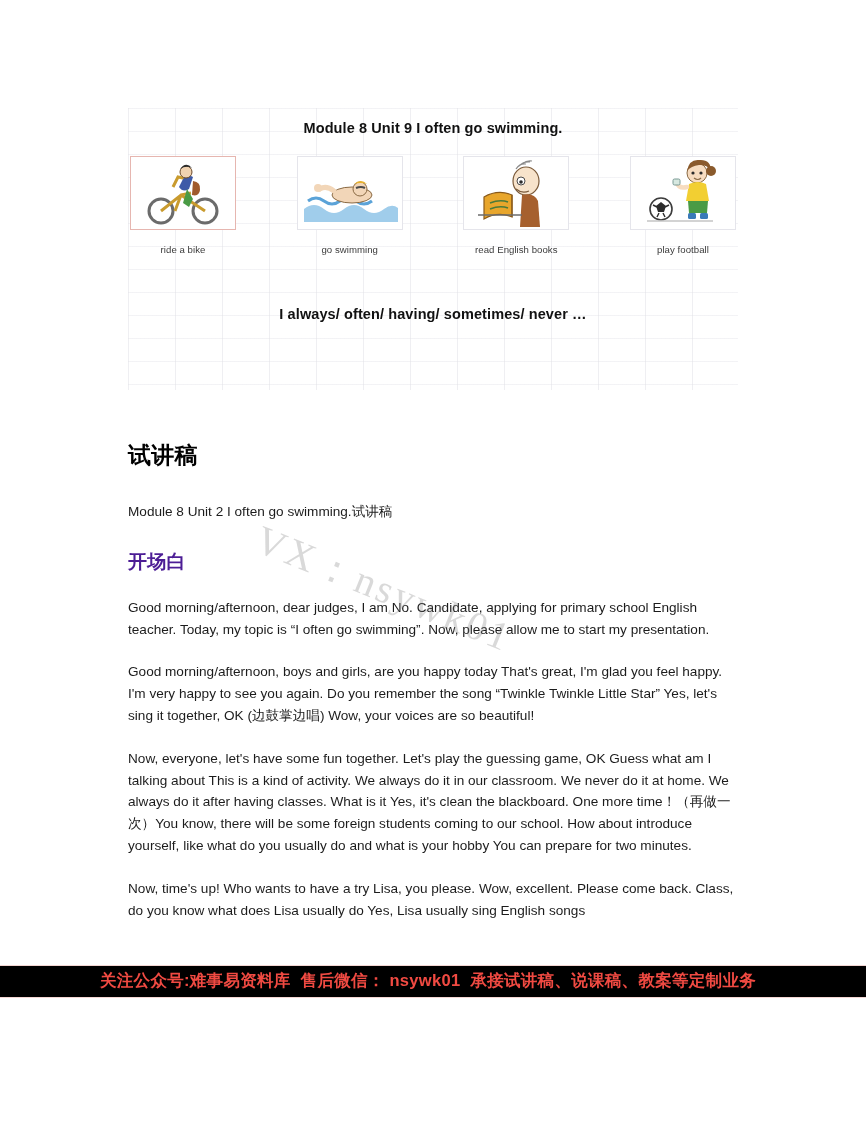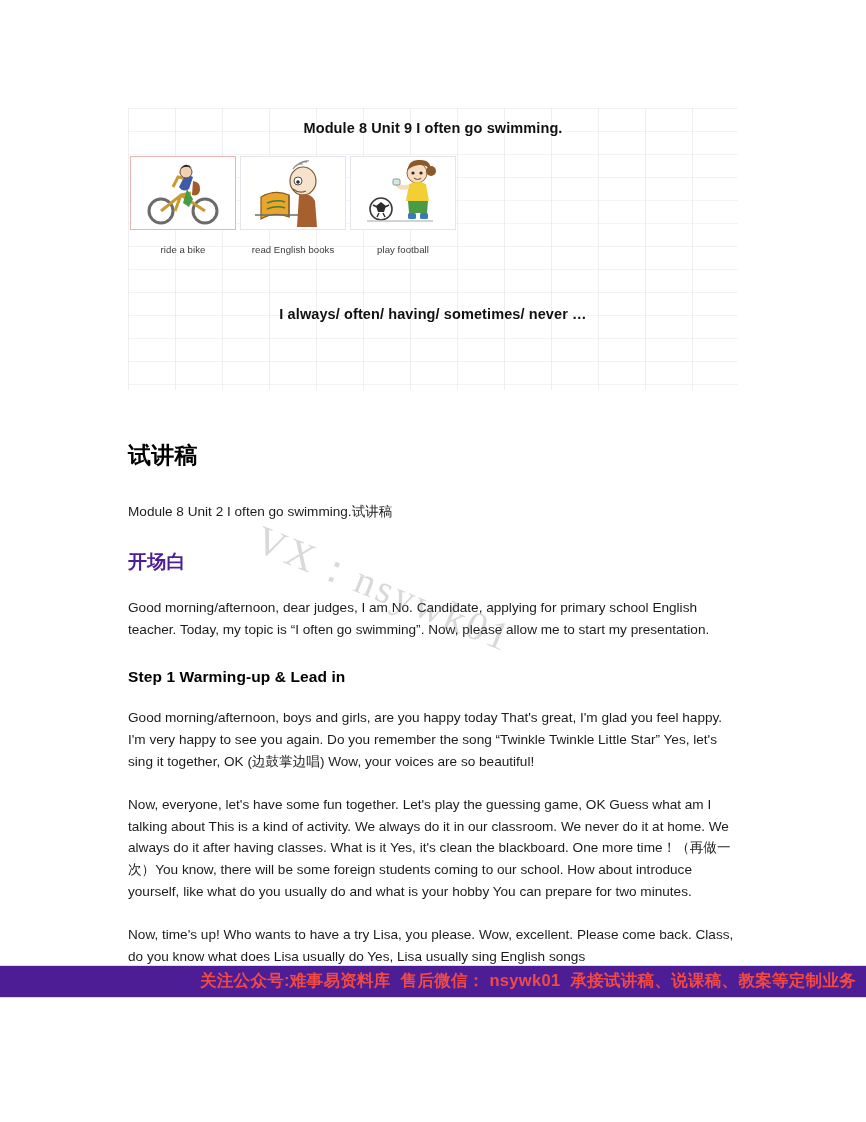--- a/index.html
+++ b/index.html
@@ -52,20 +52,21 @@
     letter-spacing: 0.1px;
     color: #111111;
   }
 
   .card-row {
     position: absolute;
     left: 0;
     top: 48px;
     width: 100%;
     display: flex;
+    justify-content: space-between;
     align-items: flex-end;
   }
   .card {
     width: 110px;
     display: flex;
     flex-direction: column;
     align-items: center;
   }
   .card-art {
     width: 104px;
@@ -156,22 +157,22 @@
   
   #footer-banner {
     position: absolute;
     left: 0;
     bottom: 8px;
     width: 866px;
     border-top: 1px solid #f3d6d3;
     border-bottom: 1px solid #f3d6d3;
     padding: 4px 0 5px 0;
     box-sizing: border-box;
-    text-align: right;
-    background: #4c1d95;
+    text-align: center;
+    background: #000000;
   }
   .footer-text {
     font-size: 16.5px;
     font-weight: bold;
     color: #f04a42;
     letter-spacing: 0.3px;
     white-space: nowrap;
   }
   .footer-text .seg { margin-right: 10px; }
 </style>
@@ -197,20 +198,35 @@
             <path d="M52 22 q5 -6 10 -2 l-4 12 q-6 4 -10 -2 z" fill="#3e5aa8"></path>
             <path d="M56 32 l6 10 l-4 8 l-6 -4 z" fill="#4a9b45"></path>
             <circle cx="55" cy="15" r="6" fill="#f0d2b0" stroke="#6b4a2a" stroke-width="1"></circle>
             <path d="M49 12 q6 -8 12 -1 q-6 -3 -12 1 z" fill="#2b2b2b"></path>
             <path d="M62 24 q8 1 7 9 q-1 7 -8 5 z" fill="#a05a2c"></path>
           </svg>
         </div>
         <div class="card-caption">ride a bike</div>
       </div>
 
+      <div class="card faint">
+        <div class="card-art">
+          <svg viewBox="0 0 104 72">
+            <path d="M6 52 q10 -8 20 0 q10 8 20 0 q10 -8 20 0 q10 8 20 0 q8 -6 14 -1 l0 14 l-94 0 z" fill="#8fc4e8" opacity="0.85"></path>
+            <path d="M10 44 q8 -6 16 0 q8 6 16 0 q8 -6 16 0 q8 6 16 0" fill="none" stroke="#5ba3d8" stroke-width="3"></path>
+            <ellipse cx="54" cy="38" rx="20" ry="8" fill="#f2d6b8" stroke="#8a6a44" stroke-width="1"></ellipse>
+            <circle cx="62" cy="32" r="7" fill="#f2d6b8" stroke="#8a6a44" stroke-width="1"></circle>
+            <path d="M56 27 q7 -6 13 0 q-6 -2 -13 0 z" fill="#e8b22c"></path>
+            <path d="M58 31 q5 -2 9 0" stroke="#4a4a4a" stroke-width="2" fill="none"></path>
+            <path d="M36 34 q-8 -6 -14 -2" stroke="#f2d6b8" stroke-width="5" fill="none" stroke-linecap="round"></path>
+            <circle cx="20" cy="31" r="4" fill="#f2d6b8"></circle>
+          </svg>
+        </div>
+        <div class="card-caption">go swimming</div>
+      </div>
 
       <div class="card faint">
         <div class="card-art">
           <svg viewBox="0 0 104 72">
             <ellipse cx="62" cy="24" rx="13" ry="14" fill="#f7e3cb" stroke="#7a5a3a" stroke-width="1.2"></ellipse>
             <path d="M52 12 q4 -6 10 -5 M55 9 q5 -5 11 -4 M58 7 q5 -4 10 -3" stroke="#8a8a8a" stroke-width="1.2" fill="none"></path>
             <circle cx="57" cy="24" r="4" fill="#ffffff" stroke="#4a4a4a" stroke-width="1"></circle>
             <circle cx="57" cy="25" r="1.8" fill="#2b2b2b"></circle>
             <path d="M52 32 q6 5 13 2" stroke="#7a5a3a" stroke-width="1.2" fill="none"></path>
             <path d="M58 38 q12 -3 16 6 l2 26 l-20 0 z" fill="#a6602e"></path>
@@ -253,21 +269,20 @@
     <div class="adverb-line">I always/ often/ having/ sometimes/ never …</div>
   </div>
 
   <div id="doc-body">
     <h1 class="doc-h1">试讲稿</h1>
     <p class="doc-p">Module 8 Unit 2 I often go swimming.试讲稿</p>
 
     <h2 class="doc-h2">开场白</h2>
     <p class="doc-p">Good morning/afternoon, dear judges, I am No. Candidate, applying for primary school English teacher. Today, my topic is “I often go swimming”. Now, please allow me to start my presentation.</p>
 
-    <h3 class="doc-h3">Step 1 Warming-up &amp; Lead in</h3>
     <p class="doc-p">Good morning/afternoon, boys and girls, are you happy today That's great, I'm glad you feel happy. I'm very happy to see you again. Do you remember the song “Twinkle Twinkle Little Star” Yes, let's sing it together, OK (边鼓掌边唱) Wow, your voices are so beautiful!</p>
     <p class="doc-p">Now, everyone, let's have some fun together. Let's play the guessing game, OK Guess what am I talking about This is a kind of activity. We always do it in our classroom. We never do it at home. We always do it after having classes. What is it Yes, it's clean the blackboard. One more time！（再做一次）You know, there will be some foreign students coming to our school. How about introduce yourself, like what do you usually do and what is your hobby You can prepare for two minutes.</p>
     <p class="doc-p">Now, time's up! Who wants to have a try Lisa, you please. Wow, excellent. Please come back. Class, do you know what does Lisa usually do Yes, Lisa usually sing English songs</p>
   </div>
 
   <div id="watermark">VX：nsywk01</div>
 
   <div id="footer-banner">
     <span class="footer-text">
       <span class="seg">关注公众号:难事易资料库</span><span class="seg">售后微信： nsywk01</span><span class="seg">承接试讲稿、说课稿、教案等定制业务</span>

